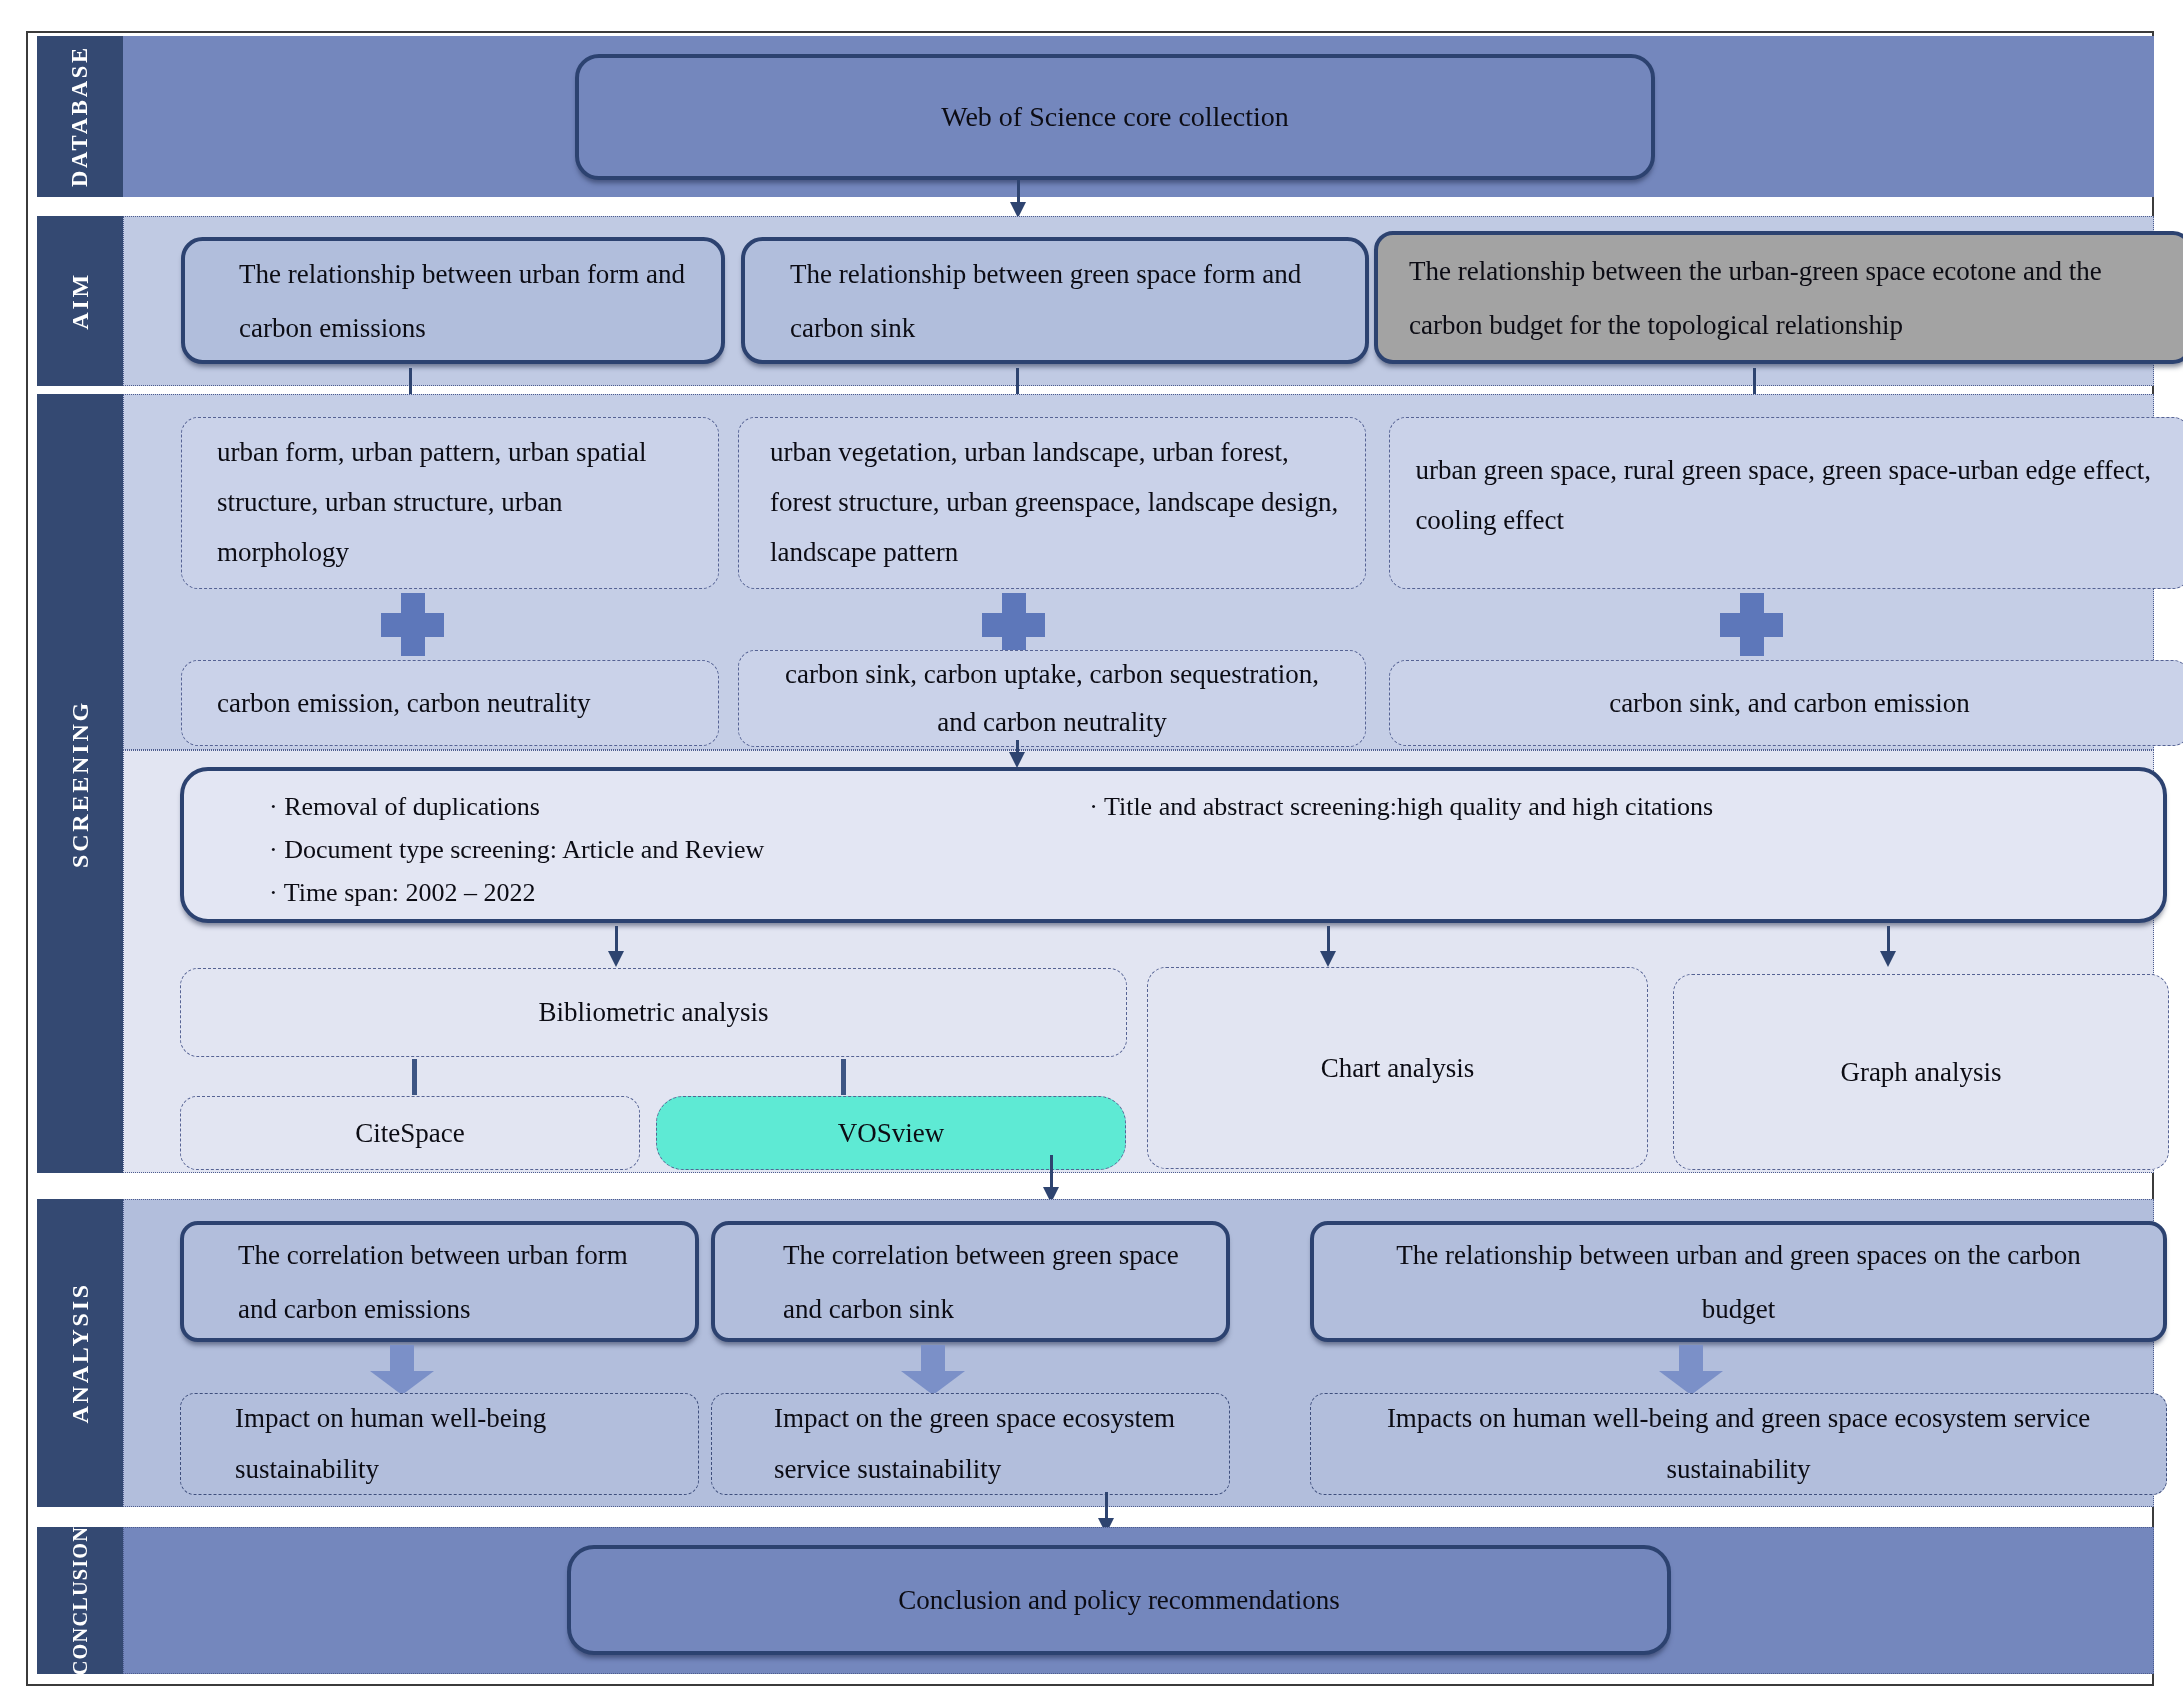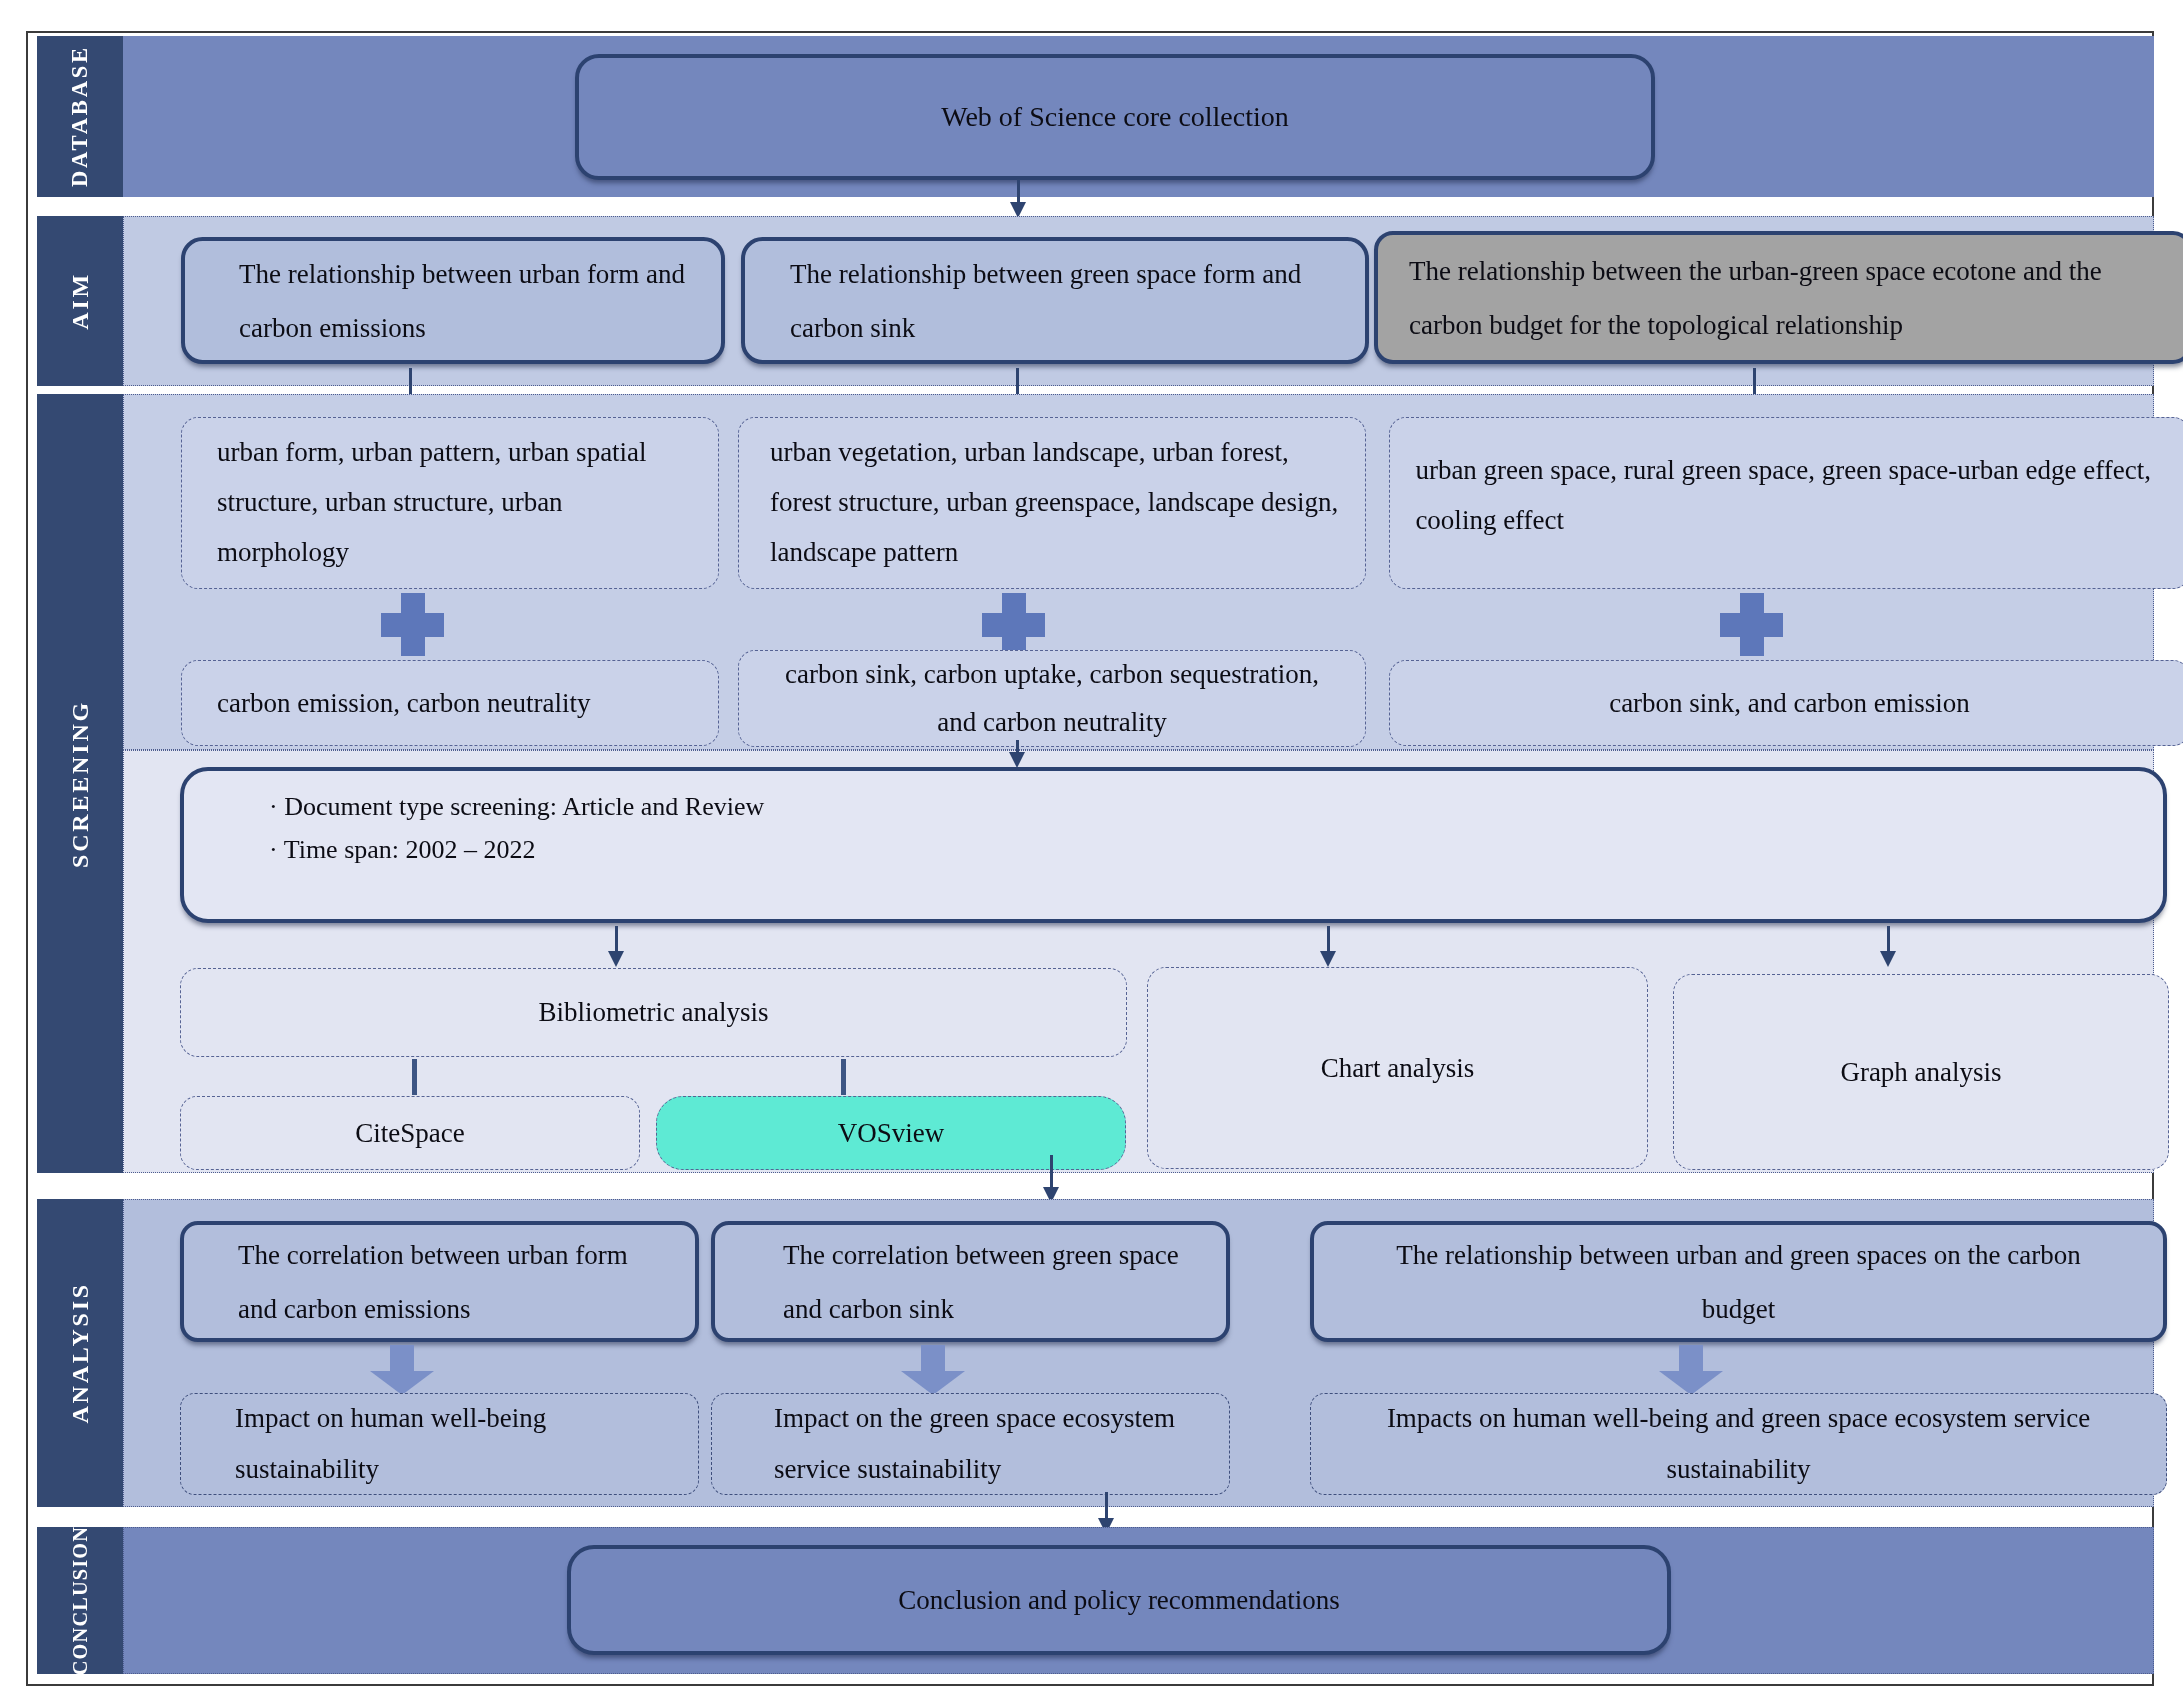--- a/index.html
+++ b/index.html
@@ -91,24 +91,26 @@
   <span>carbon sink, carbon uptake, carbon sequestration, and carbon neutrality</span>
 </div>
 <div class="box dash center" style="left:1351px;top:660px;width:801px;height:86px;background:#cad2e9;border-radius:17px;">
   <span>carbon sink, and carbon emission</span>
 </div>
 
 <div class="varrow" style="left:1016px;top:740px;height:13px;"></div>
 
 <div class="box navy" style="left:142px;top:767px;width:1987px;height:156px;background:#e3e6f3;border:4.5px solid #2c4270;border-radius:28px;align-items:flex-start;padding-top:13.6px;font-size:26px;line-height:1.66;">
   <div style="margin-left:85px;width:809px;">
+    <div class="crit-line">· Removal of duplications</div>
     <div class="crit-line">· Document type screening: Article and Review</div>
     <div class="crit-line">· Time span: 2002 – 2022</div>
   </div>
   <div style="margin-left:11.3px;">
+    <div class="crit-line">· Title and abstract screening:high quality and high citations</div>
   </div>
 </div>
 
 <div class="varrow" style="left:615px;top:926px;height:26px;"></div>
 <div class="varrow" style="left:1327px;top:926px;height:26px;"></div>
 <div class="varrow" style="left:1887px;top:926px;height:26px;"></div>
 
 <div class="box dash center" style="left:142px;top:968px;width:947px;height:89px;background:#e2e5f2;border-radius:18px;">
   <span>Bibliometric analysis</span>
 </div>

